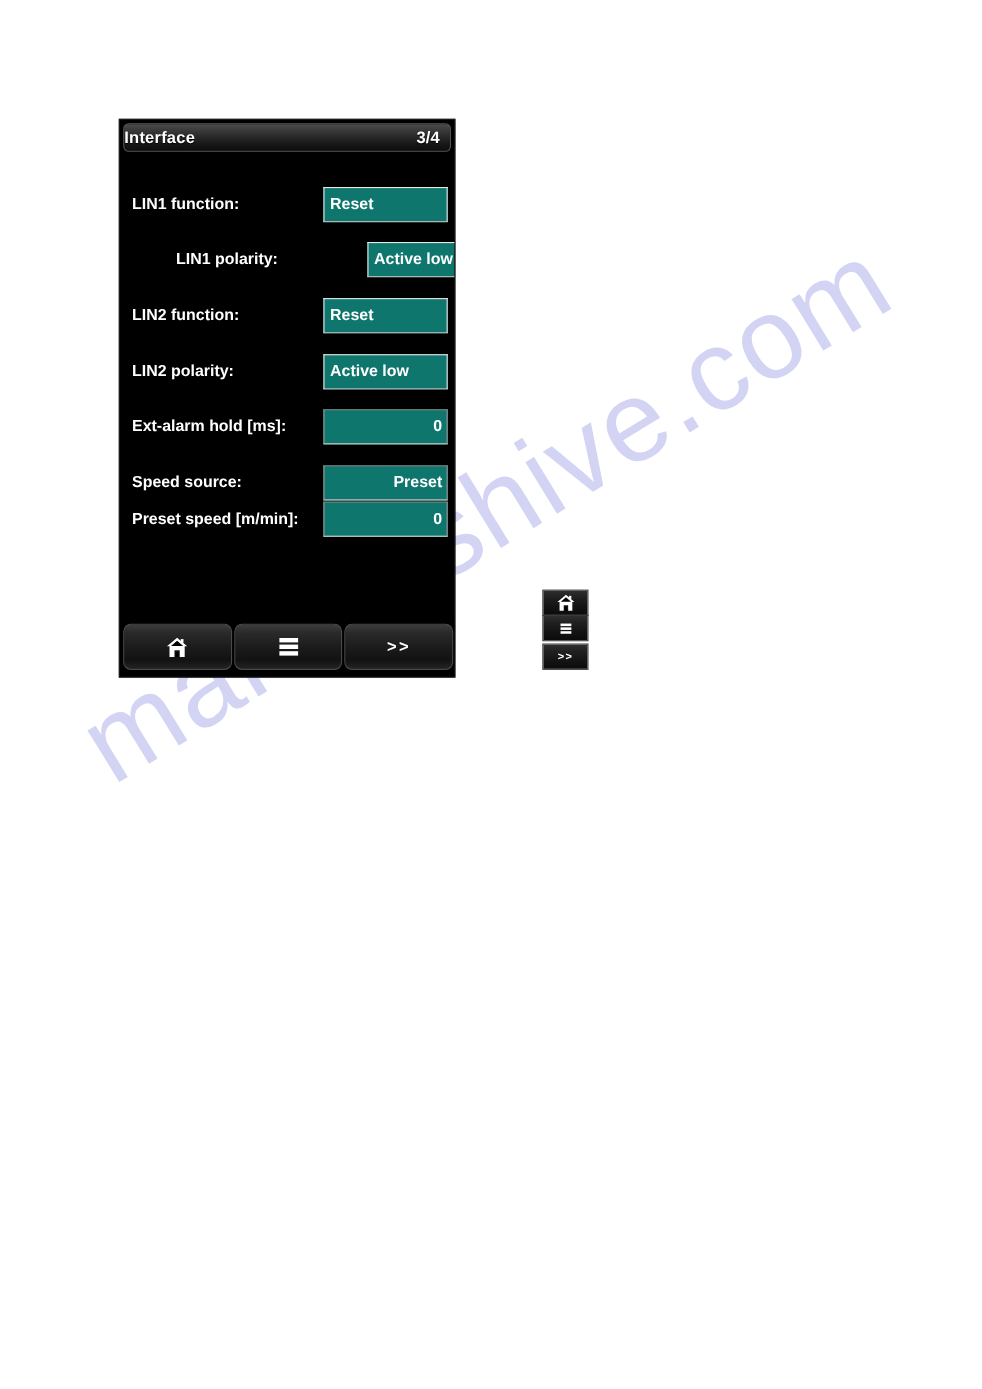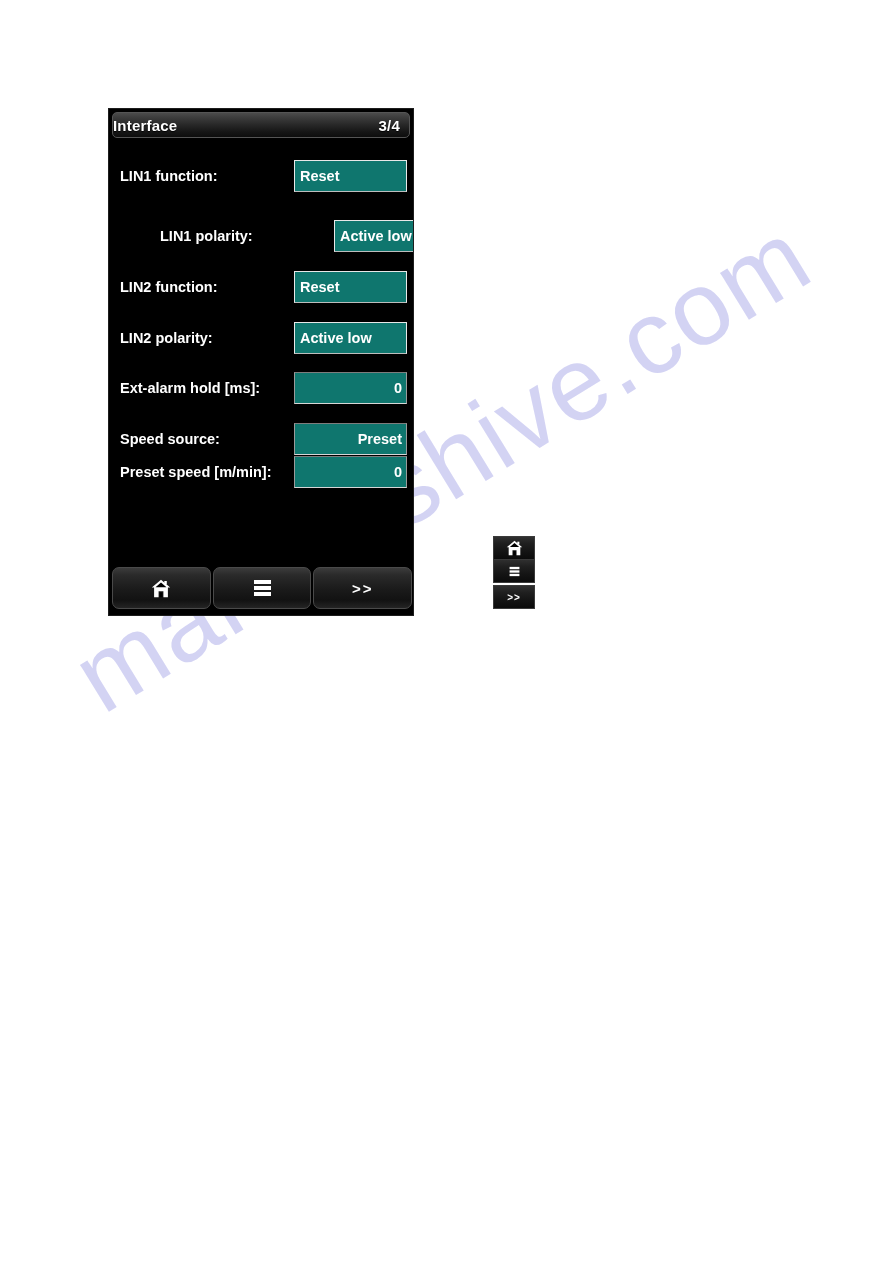--- a/index.html
+++ b/index.html
@@ -205,21 +205,21 @@
 
 <div id="device">
 
   <div id="titlebar">
     <span class="t-text">Interface</span>
     <span class="t-page">3/4</span>
   </div>
 
   <div id="rows">
 
-    <div class="row" style="top:8px;">
+    <div class="row" style="top:18px;">
       <span class="row-label">LIN1 function:</span>
       <div class="row-value enum">Reset</div>
     </div>
 
     <div class="row" style="top:68px;margin-left:40px;">
       <span class="row-label">LIN1 polarity:</span>
       <div class="row-value enum">Active low</div>
     </div>
 
     <div class="row" style="top:119px;">

